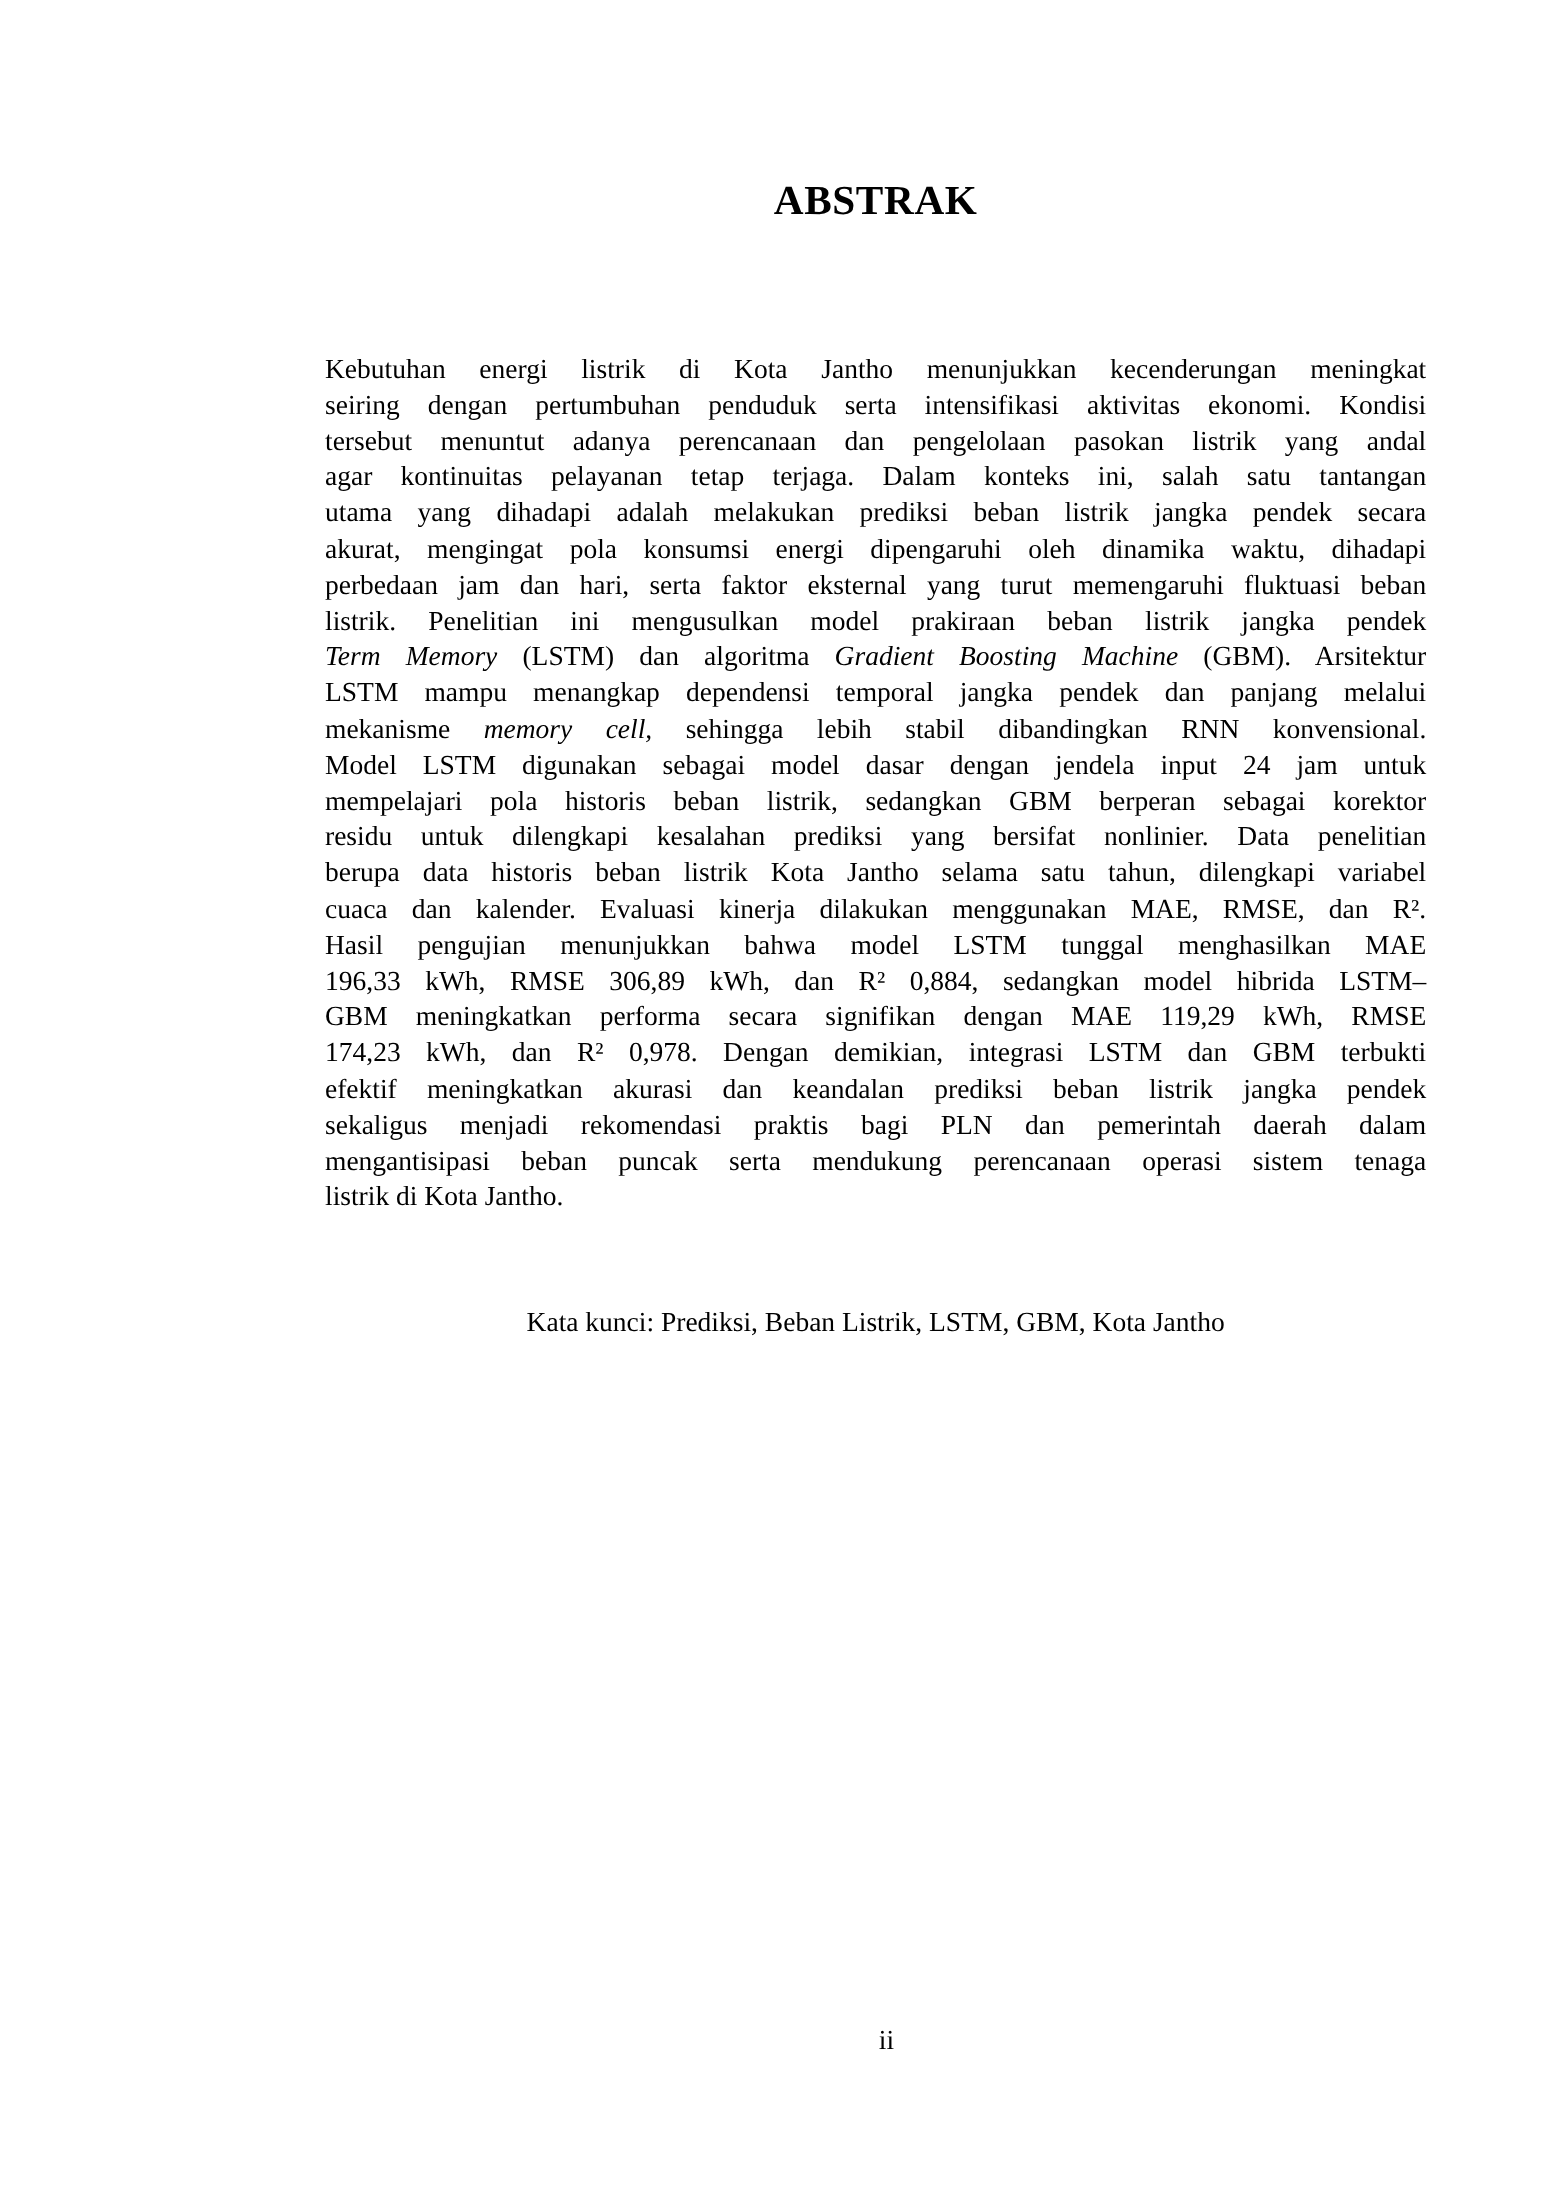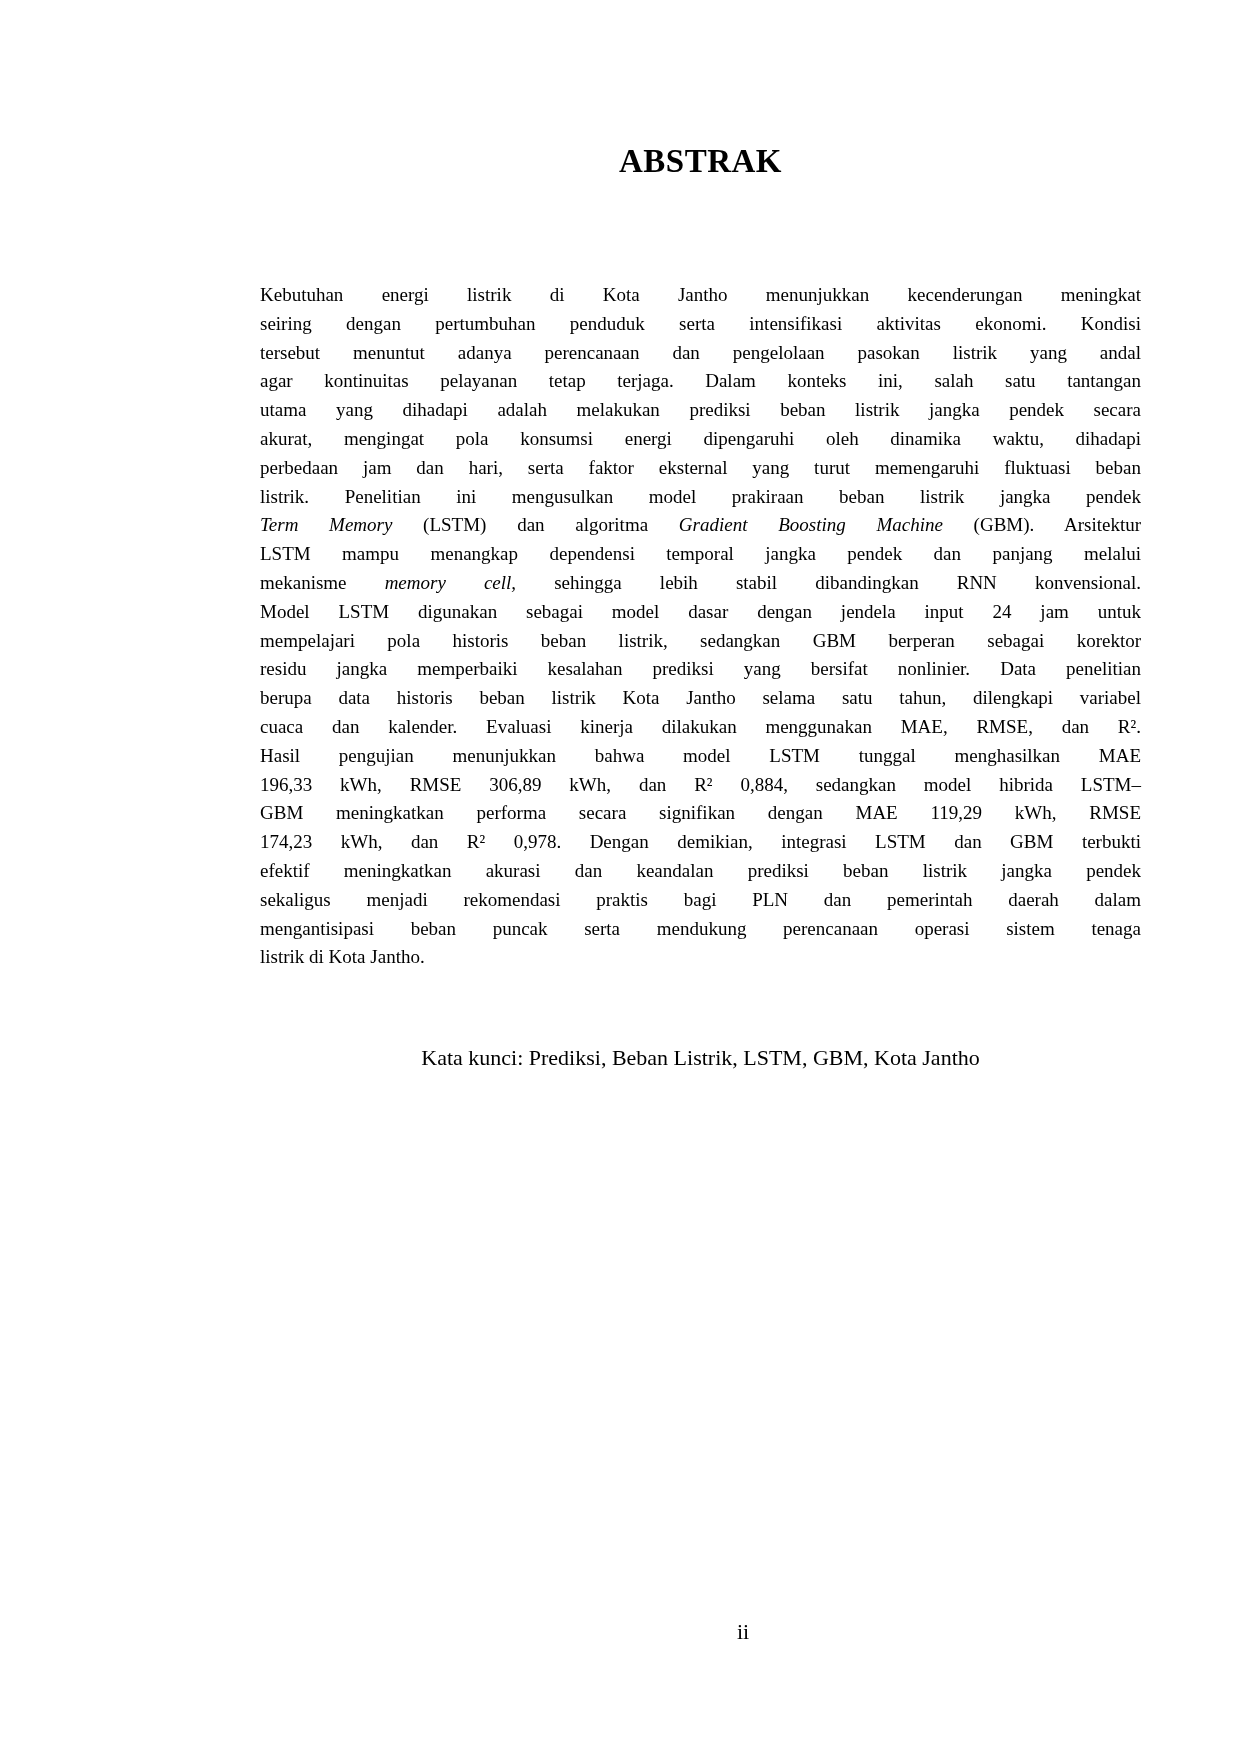--- a/index.html
+++ b/index.html
@@ -29,21 +29,21 @@
     font-size: 33px;
     font-weight: bold;
     line-height: 1.1;
     letter-spacing: 0.5px;
   }
   .abstract {
     position: absolute;
     top: 281px;
     left: 212px;
     width: 881px;
-    font-size: 19px;
+    font-size: 22px;
     line-height: 28.8px;
   }
   .abstract .line {
     text-align: justify;
     text-align-last: justify;
   }
   .abstract .line.last-line {
     text-align-last: left;
   }
   .it { font-style: italic; }
@@ -54,21 +54,21 @@
     width: 881px;
     font-size: 22px;
     line-height: 28.8px;
     text-align: center;
   }
   .pagenum {
     position: absolute;
     top: 1618px;
     left: 655px;
     width: 80px;
-    text-align: center;
+    text-align: left;
     font-size: 22px;
     line-height: 28.8px;
   }
 </style>
 </head>
 <body>
 
 <div class="page">
   <h1 class="title">ABSTRAK</h1>
 
@@ -79,21 +79,21 @@
       <div class="line"><span>agar kontinuitas pelayanan tetap terjaga. Dalam konteks ini, salah satu tantangan</span></div>
       <div class="line"><span>utama yang dihadapi adalah melakukan prediksi beban listrik jangka pendek secara</span></div>
       <div class="line"><span>akurat, mengingat pola konsumsi energi dipengaruhi oleh dinamika waktu, dihadapi</span></div>
       <div class="line"><span>perbedaan jam dan hari, serta faktor eksternal yang turut memengaruhi fluktuasi beban</span></div>
       <div class="line"><span>listrik. Penelitian ini mengusulkan model prakiraan beban listrik jangka pendek</span></div>
       <div class="line"><span class="it">Term Memory</span><span> (LSTM) dan algoritma </span><span class="it">Gradient Boosting Machine</span><span> (GBM). Arsitektur</span></div>
       <div class="line"><span>LSTM mampu menangkap dependensi temporal jangka pendek dan panjang melalui</span></div>
       <div class="line"><span>mekanisme </span><span class="it">memory cell,</span><span> sehingga lebih stabil dibandingkan RNN konvensional.</span></div>
       <div class="line"><span>Model LSTM digunakan sebagai model dasar dengan jendela input 24 jam untuk</span></div>
       <div class="line"><span>mempelajari pola historis beban listrik, sedangkan GBM berperan sebagai korektor</span></div>
-      <div class="line"><span>residu jangka memperbaiki kesalahan prediksi yang bersifat nonlinier. Data penelitian</span></div>
+      <div class="line"><span>residu untuk dilengkapi kesalahan prediksi yang bersifat nonlinier. Data penelitian</span></div>
       <div class="line"><span>berupa data historis beban listrik Kota Jantho selama satu tahun, dilengkapi variabel</span></div>
       <div class="line"><span>cuaca dan kalender. Evaluasi kinerja dilakukan menggunakan MAE, RMSE, dan R².</span></div>
       <div class="line"><span>Hasil pengujian menunjukkan bahwa model LSTM tunggal menghasilkan MAE</span></div>
       <div class="line"><span>196,33 kWh, RMSE 306,89 kWh, dan R² 0,884, sedangkan model hibrida LSTM–</span></div>
       <div class="line"><span>GBM meningkatkan performa secara signifikan dengan MAE 119,29 kWh, RMSE</span></div>
       <div class="line"><span>174,23 kWh, dan R² 0,978. Dengan demikian, integrasi LSTM dan GBM terbukti</span></div>
       <div class="line"><span>efektif meningkatkan akurasi dan keandalan prediksi beban listrik jangka pendek</span></div>
       <div class="line"><span>sekaligus menjadi rekomendasi praktis bagi PLN dan pemerintah daerah dalam</span></div>
       <div class="line"><span>mengantisipasi beban puncak serta mendukung perencanaan operasi sistem tenaga</span></div>
       <div class="line last-line"><span>listrik di Kota Jantho.</span></div>

